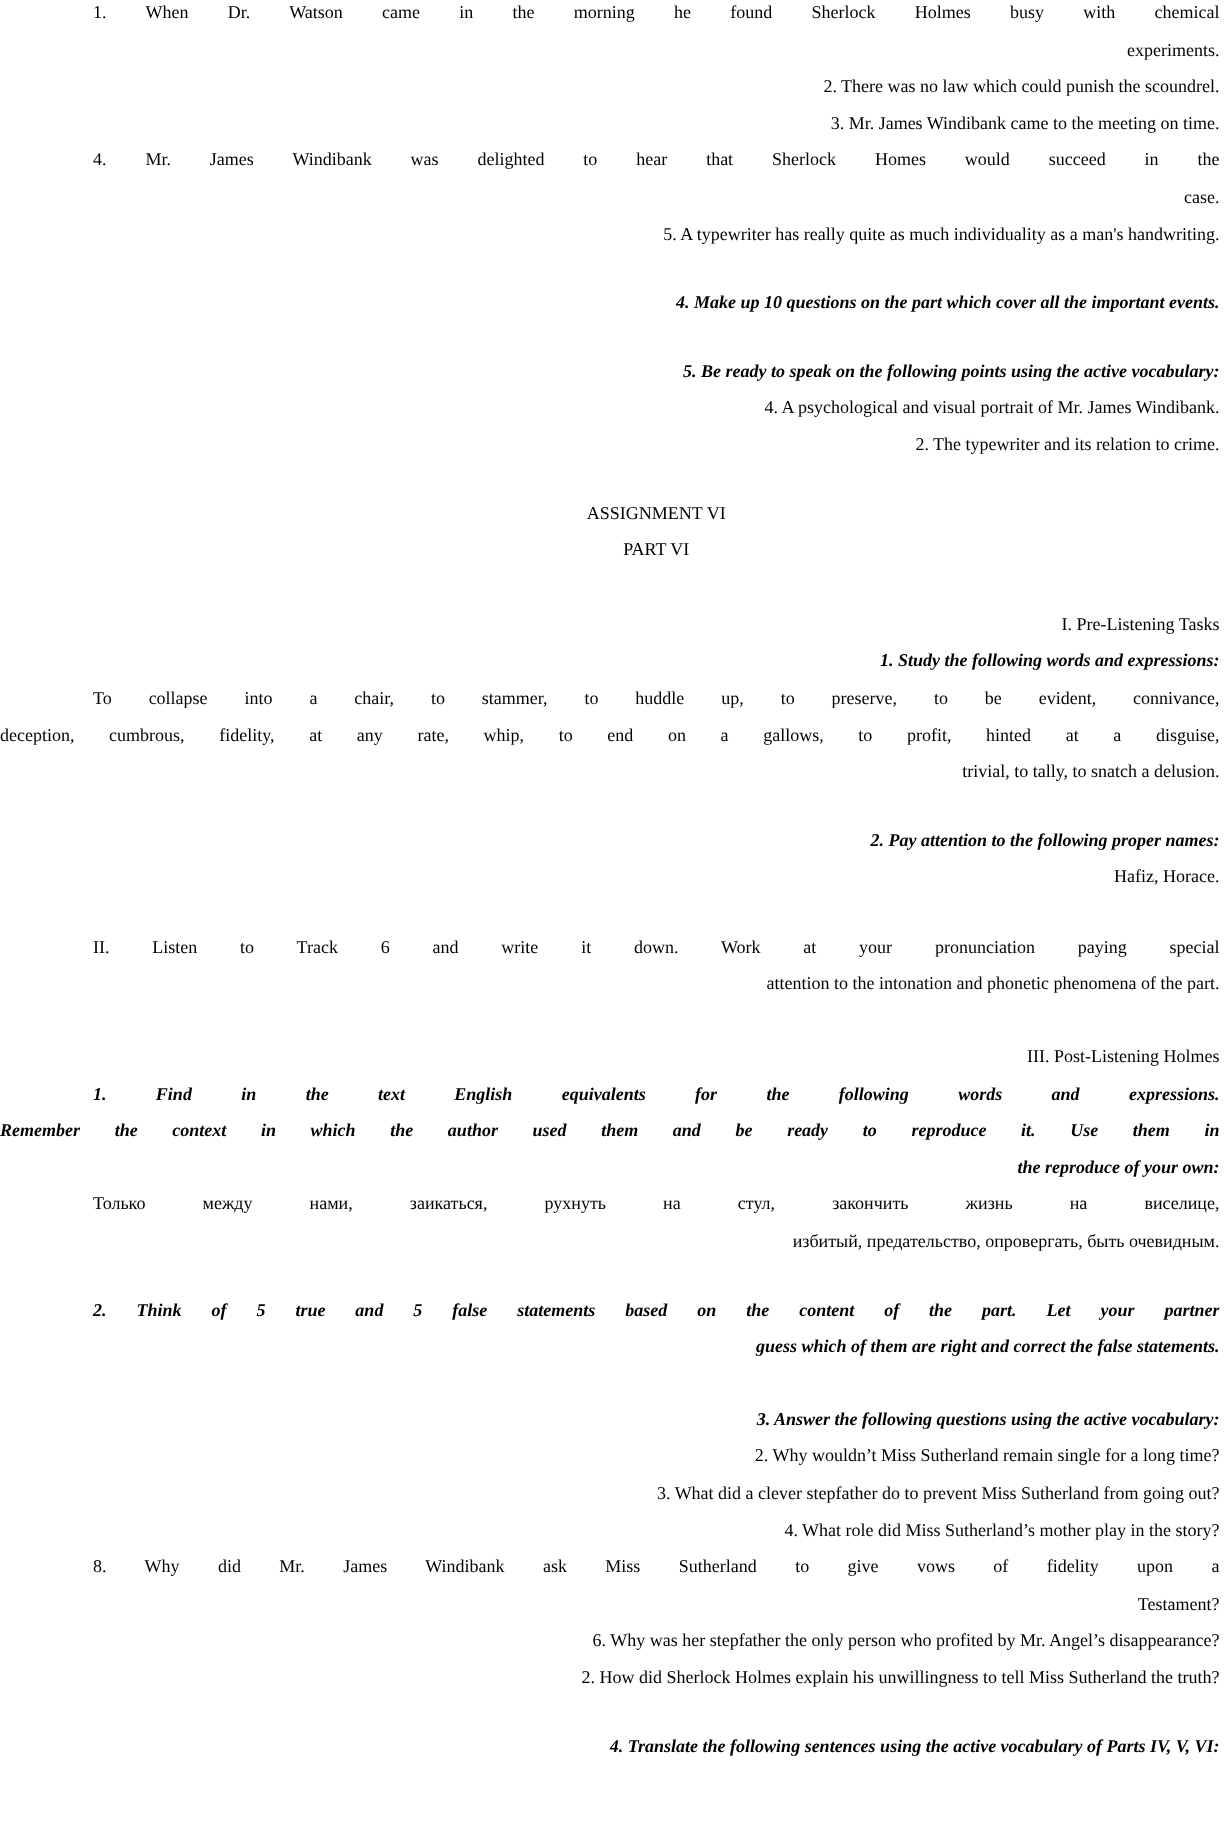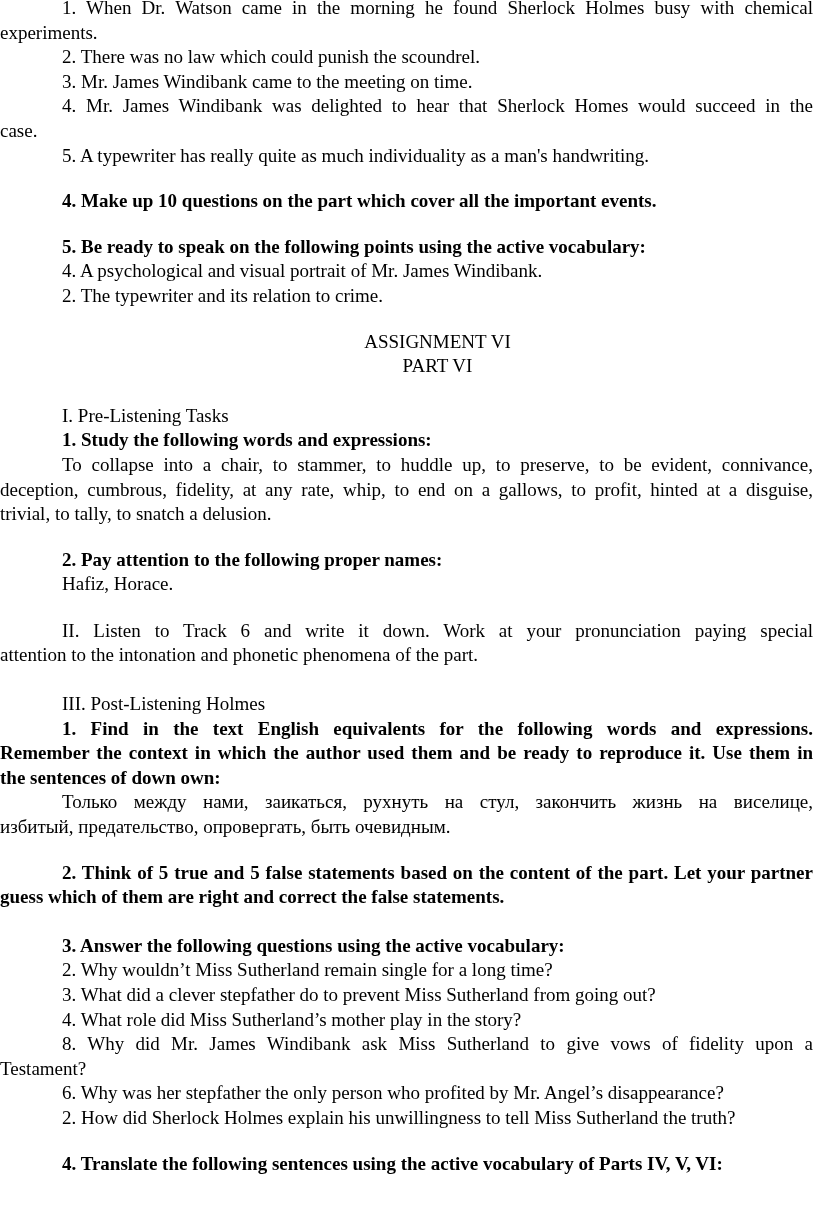--- a/index.html
+++ b/index.html
@@ -8,46 +8,46 @@
     background: #ffffff;
   }
   .page {
     position: relative;
     width: 816px;
     height: 1230px;
     margin: 0 auto;
     background: #ffffff;
     color: #000000;
     font-family: "Liberation Serif", "DejaVu Serif", serif;
-    font-size: 19px;
+    font-size: 12px;
     overflow: hidden;
   }
   .content {
     margin-top: -4px;
     padding-right: 3px;
   }
   
   .ln {
     line-height: 24.6px;
     height: 24.6px;
     overflow: hidden;
-    text-align: left;
+    text-align: right;
     white-space: normal;
   }
   
   .j {
     text-align: justify;
     text-align-last: justify;
   }
   
   .fi { text-indent: 62px; }
   
   .c  { text-align-last: center; text-indent: 62px; }
   .b  { font-weight: normal; }
-  .bi { font-weight: bold; }
+  .bi { font-weight: bold; font-style: italic; }
   
   .sp21 { height: 21px; }
   .sp22 { height: 22px; }
   .sp24 { height: 24px; }
   .sp25 { height: 25px; }
 </style>
 </head>
 <body>
 
 <div class="page">
@@ -129,21 +129,21 @@
     </div>
 
     <div class="sp24"></div>
 
     <div>
       <div class="ln fi b">III. Post-Listening Holmes</div>
     </div>
     <div>
       <div class="ln fi bi j">1. Find in the text English equivalents for the following words and expressions.</div>
       <div class="ln bi j">Remember the context in which the author used them and be ready to reproduce it. Use them in</div>
-      <div class="ln bi">the sentences of down own:</div>
+      <div class="ln bi">the reproduce of your own:</div>
     </div>
     <div>
       <div class="ln fi j">Только между нами, заикаться, рухнуть на стул, закончить жизнь на виселице,</div>
       <div class="ln">избитый, предательство, опровергать, быть очевидным.</div>
     </div>
 
     <div class="sp21"></div>
 
     <div>
       <div class="ln fi bi j">2. Think of 5 true and 5 false statements based on the content of the part. Let your partner</div>

